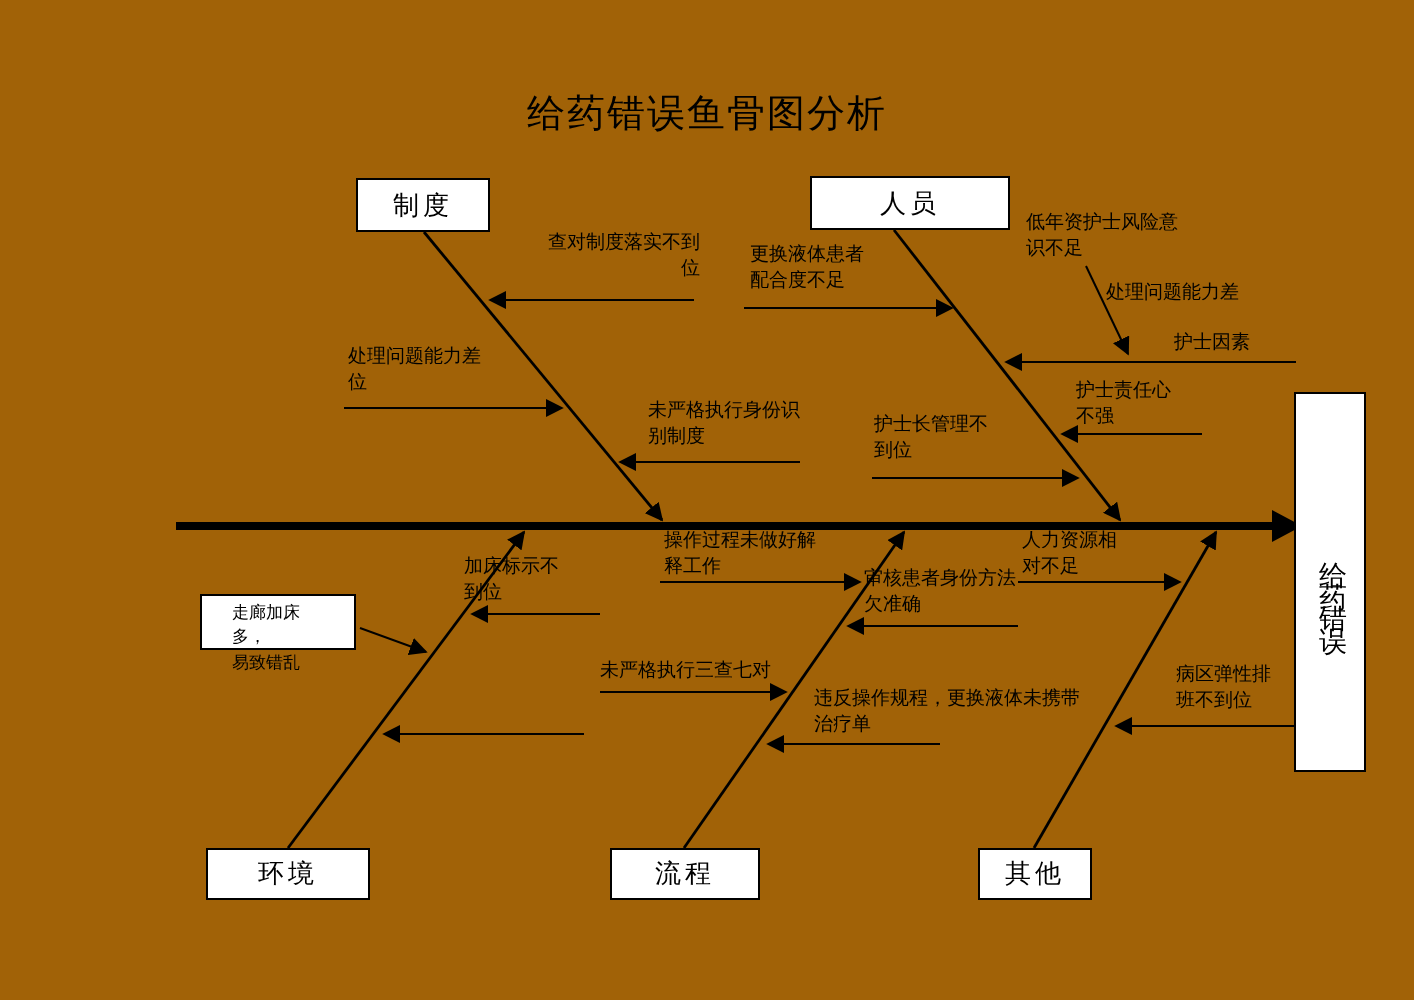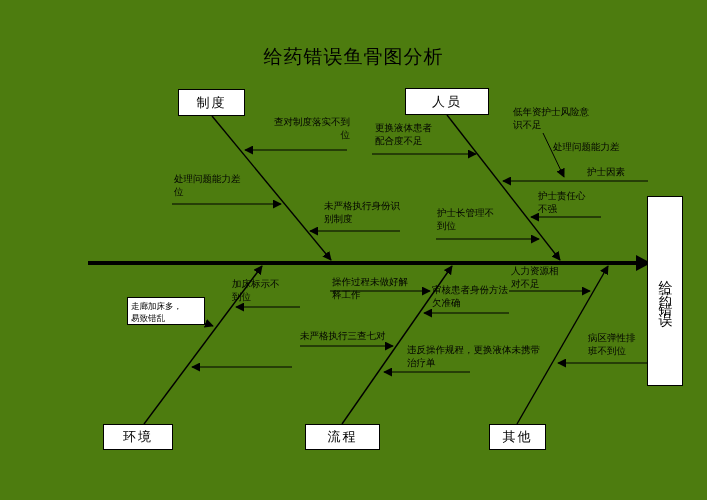--- a/index.html
+++ b/index.html
@@ -1,34 +1,34 @@
 <!DOCTYPE html>
 <html><head>
 <meta charset="utf-8">
 <style>
   html,body{margin:0;padding:0;background:#fff;}
-  #stage{position:relative;width:707px;height:500px;background:#4d7c0f;
+  #stage{position:relative;width:707px;height:500px;background:#a16207;
          font-family:"Liberation Serif", serif;color:#000;overflow:hidden;}
   #lines{position:absolute;left:0;top:0;}
   #lines line{stroke:#000;}
   .title{position:absolute;left:0;top:44px;width:100%;text-align:center;
          font-size:19px;letter-spacing:1px;}
   .cat{position:absolute;border:1px solid #000;background:#fff;display:flex;
        align-items:center;justify-content:center;font-size:13px;letter-spacing:2px;
        box-sizing:border-box;}
   .lbl{position:absolute;font-size:9.5px;line-height:1.4;white-space:pre-line;}
   .center{text-align:right;}
   .effect-box{position:absolute;left:647px;top:196px;width:36px;height:190px;
               border:1px solid #000;background:#fff;display:flex;align-items:center;
               justify-content:center;box-sizing:border-box;}
   .effect-text{writing-mode:vertical-lr;text-orientation:upright;font-size:14px;
                letter-spacing:11px;}
   .minibox{position:absolute;left:100px;top:297px;width:78px;height:28px;
            border:1px solid #000;background:#fff;box-sizing:border-box;
-           font-size:8.5px;line-height:1.45;padding:2px 3px;white-space:pre-line;margin-left:27px;}
+           font-size:8.5px;line-height:1.45;padding:2px 15px;white-space:pre-line;}
 </style>
 </head>
 <body>
 
 <div id="stage">
 
   <svg id="lines" width="707" height="500">
     <defs>
       <marker id="arw" viewBox="0 0 10 10" refX="9" refY="5" markerUnits="userSpaceOnUse" markerWidth="9" markerHeight="9" orient="auto">
         <path d="M0,0 L10,5 L0,10 z" fill="#000"></path>
@@ -61,24 +61,24 @@
     <line x1="509" y1="313" x2="424" y2="313" stroke-width="1" marker-end="url(#arw)"></line>
     <line x1="470" y1="372" x2="384" y2="372" stroke-width="1" marker-end="url(#arw)"></line>
     <line x1="650" y1="363" x2="558" y2="363" stroke-width="1" marker-end="url(#arw)"></line>
   </svg>
 
   <div class="title">给药错误鱼骨图分析</div>
 
   <div class="cat" style="left:178px;top:89px;width:67px;height:27px;">
     <span>制度</span>
   </div>
-  <div class="cat" style="left:405px;top:88px;width:84px;height:27px;font-family:Liberation Mono, monospace;">
+  <div class="cat" style="left:405px;top:88px;width:100px;height:27px;font-family:Liberation Mono, monospace;">
     <span>人员</span>
   </div>
-  <div class="cat" style="left:103px;top:424px;width:70px;height:26px;">
+  <div class="cat" style="left:103px;top:424px;width:82px;height:26px;">
     <span>环境</span>
   </div>
   <div class="cat" style="left:305px;top:424px;width:75px;height:26px;">
     <span>流程</span>
   </div>
   <div class="cat" style="left:489px;top:424px;width:57px;height:26px;">
     <span>其他</span>
   </div>
 
   <div class="effect-box">
@@ -94,21 +94,21 @@
   <div class="lbl" style="left:375px;top:122px;">更换液体患者
 配合度不足</div>
   <div class="lbl" style="left:513px;top:106px;">低年资护士风险意
 识不足</div>
   <div class="lbl" style="left:553px;top:141px;">处理问题能力差</div>
   <div class="lbl" style="left:587px;top:166px;">护士因素</div>
   <div class="lbl" style="left:538px;top:190px;">护士责任心
 不强</div>
   <div class="lbl" style="left:437px;top:207px;">护士长管理不
 到位</div>
-  <div class="lbl" style="left:332px;top:265px;margin-top:11px;">操作过程未做好解
+  <div class="lbl" style="left:332px;top:265px;">操作过程未做好解
 释工作</div>
   <div class="lbl" style="left:511px;top:265px;">人力资源相
 对不足</div>
   <div class="lbl" style="left:232px;top:278px;">加床标示不
 到位</div>
   <div class="minibox">走廊加床多，
 易致错乱</div>
   <div class="lbl" style="left:300px;top:330px;">未严格执行三查七对</div>
   <div class="lbl" style="left:432px;top:284px;">审核患者身份方法
 欠准确</div>

